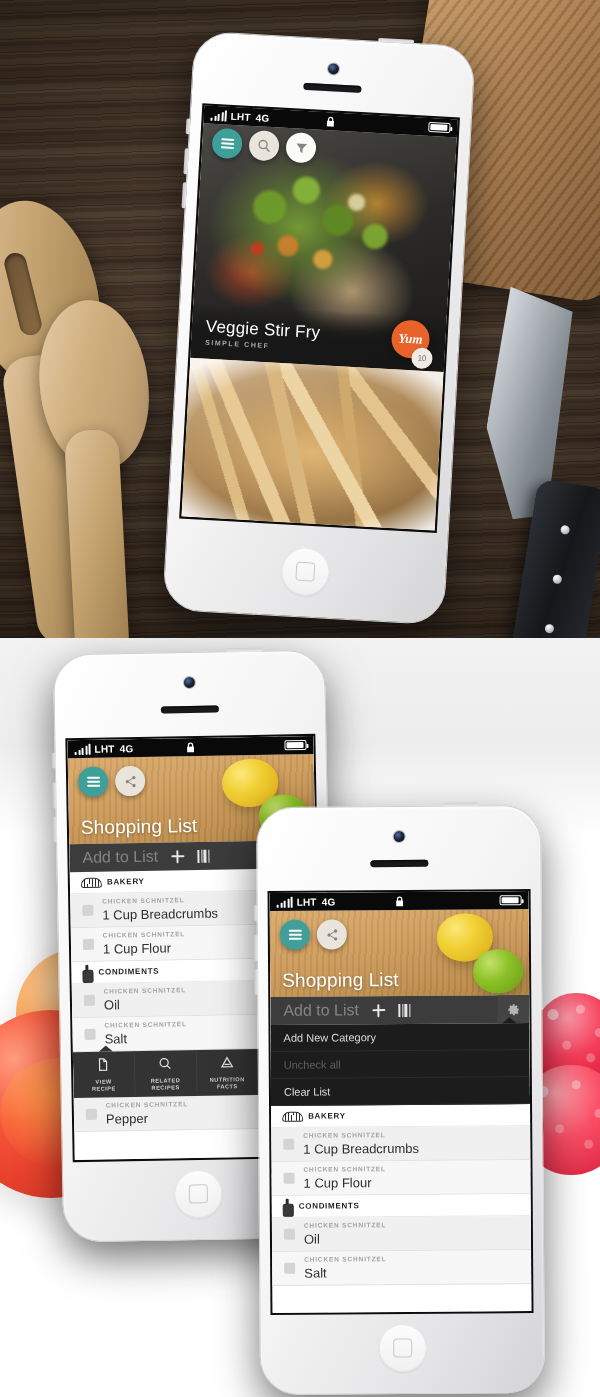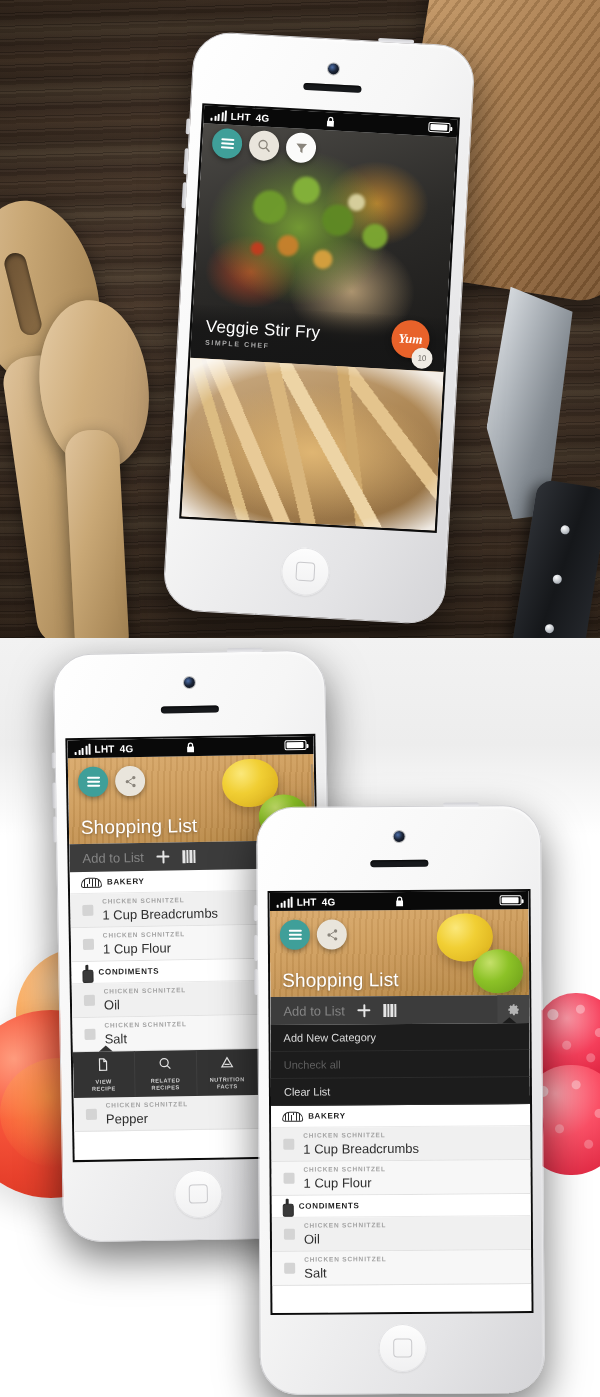--- a/index.html
+++ b/index.html
@@ -338,21 +338,21 @@
   .sl-title {
     position: absolute; left: 12px; bottom: 5px;
     color: #fff; font-size: 19px; font-weight: 300; letter-spacing: .1px;
     text-shadow: 0 1px 3px rgba(0,0,0,0.35);
   }
   .sl-fabs { position: absolute; left: 10px; top: 9px; display: flex; gap: 7px; z-index: 3; }
   .addbar {
     height: 28px; background: #3c3c3c; display: flex; align-items: center;
     padding-left: 13px; gap: 13px; position: relative;
   }
-  .addbar-label { color: #848484; font-size: 13px; text-align: center; }
+  .addbar-label { color: #848484; font-size: 16px; text-align: center; }
   .ico-plus { position: relative; width: 13px; height: 13px; }
   .ico-plus::before, .ico-plus::after {
     content:""; position:absolute; background:#e7e7e7; border-radius:1px;
   }
   .ico-plus::before { left: 5.2px; top: 0; width: 2.6px; height: 13px; }
   .ico-plus::after  { top: 5.2px; left: 0; height: 2.6px; width: 13px; }
   .ico-barcode { display:flex; gap:1.5px; align-items:center; }
   .ico-barcode i { display:block; background:#e7e7e7; height:13px; }
   .ico-barcode i:nth-child(1){width:2.4px}.ico-barcode i:nth-child(2){width:1.3px}
   .ico-barcode i:nth-child(3){width:2.8px}.ico-barcode i:nth-child(4){width:1.3px}

